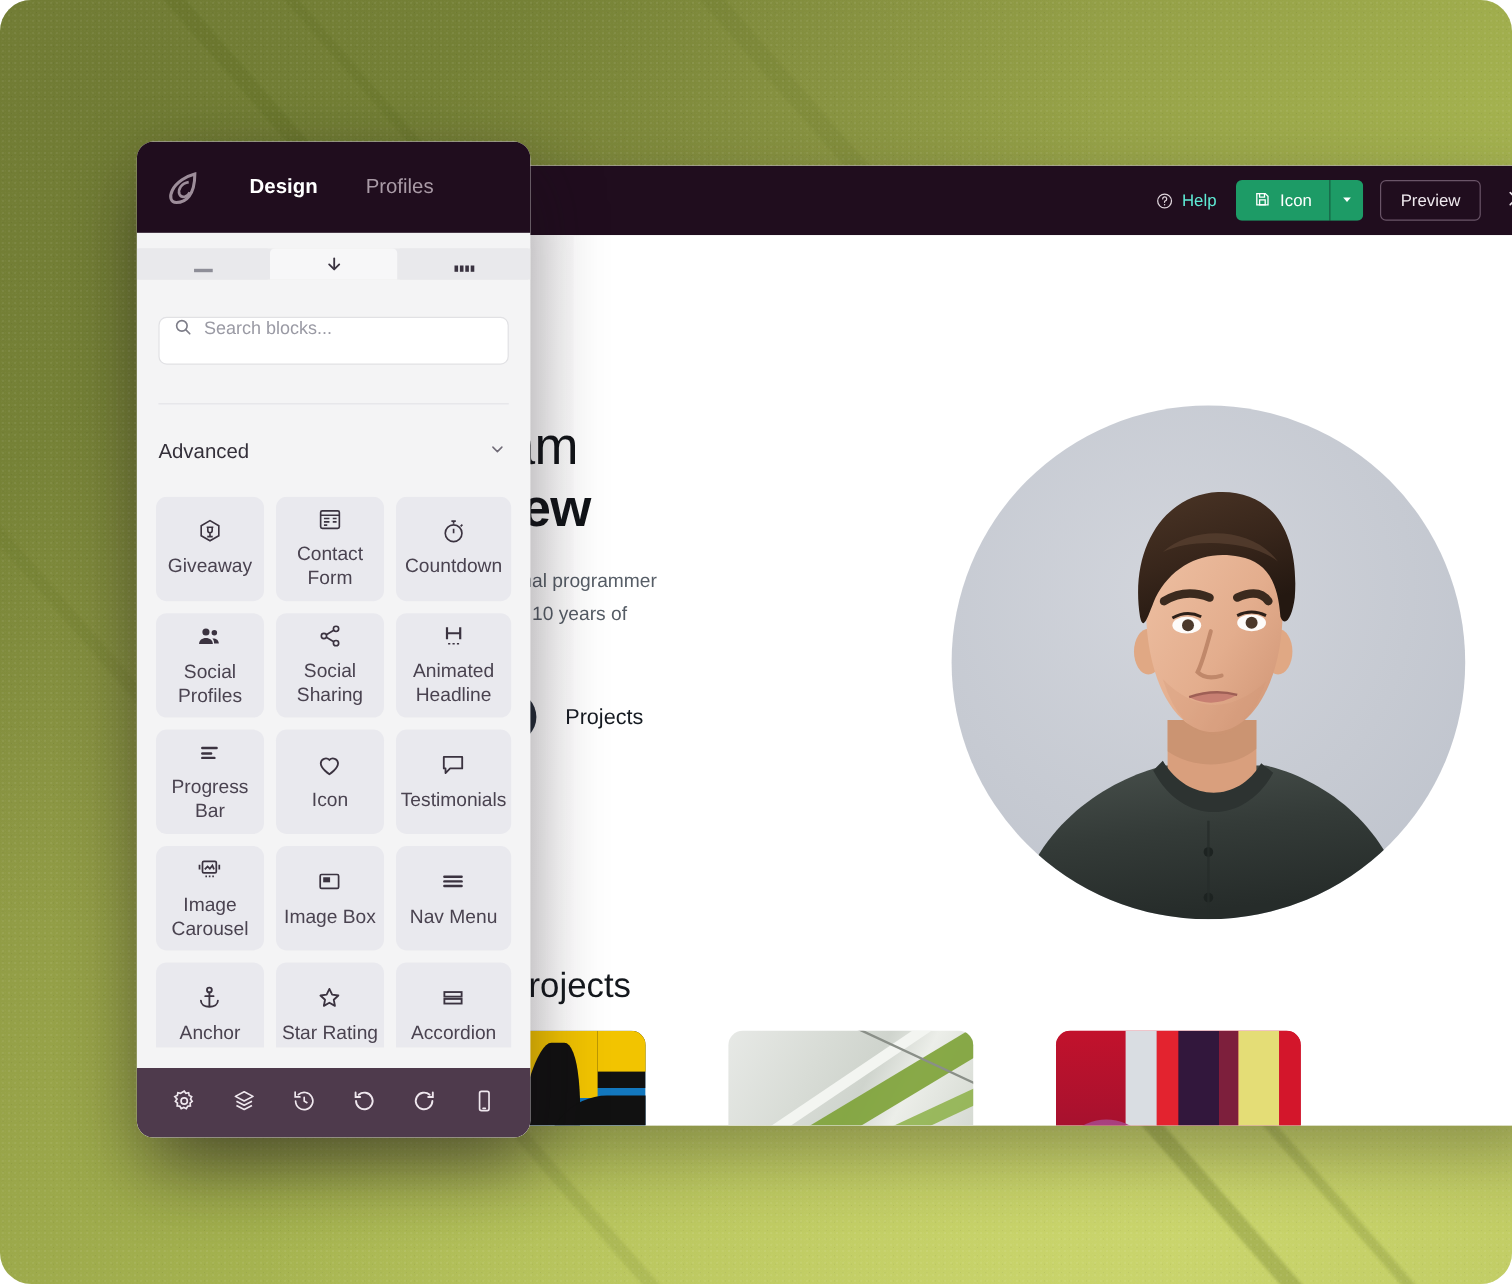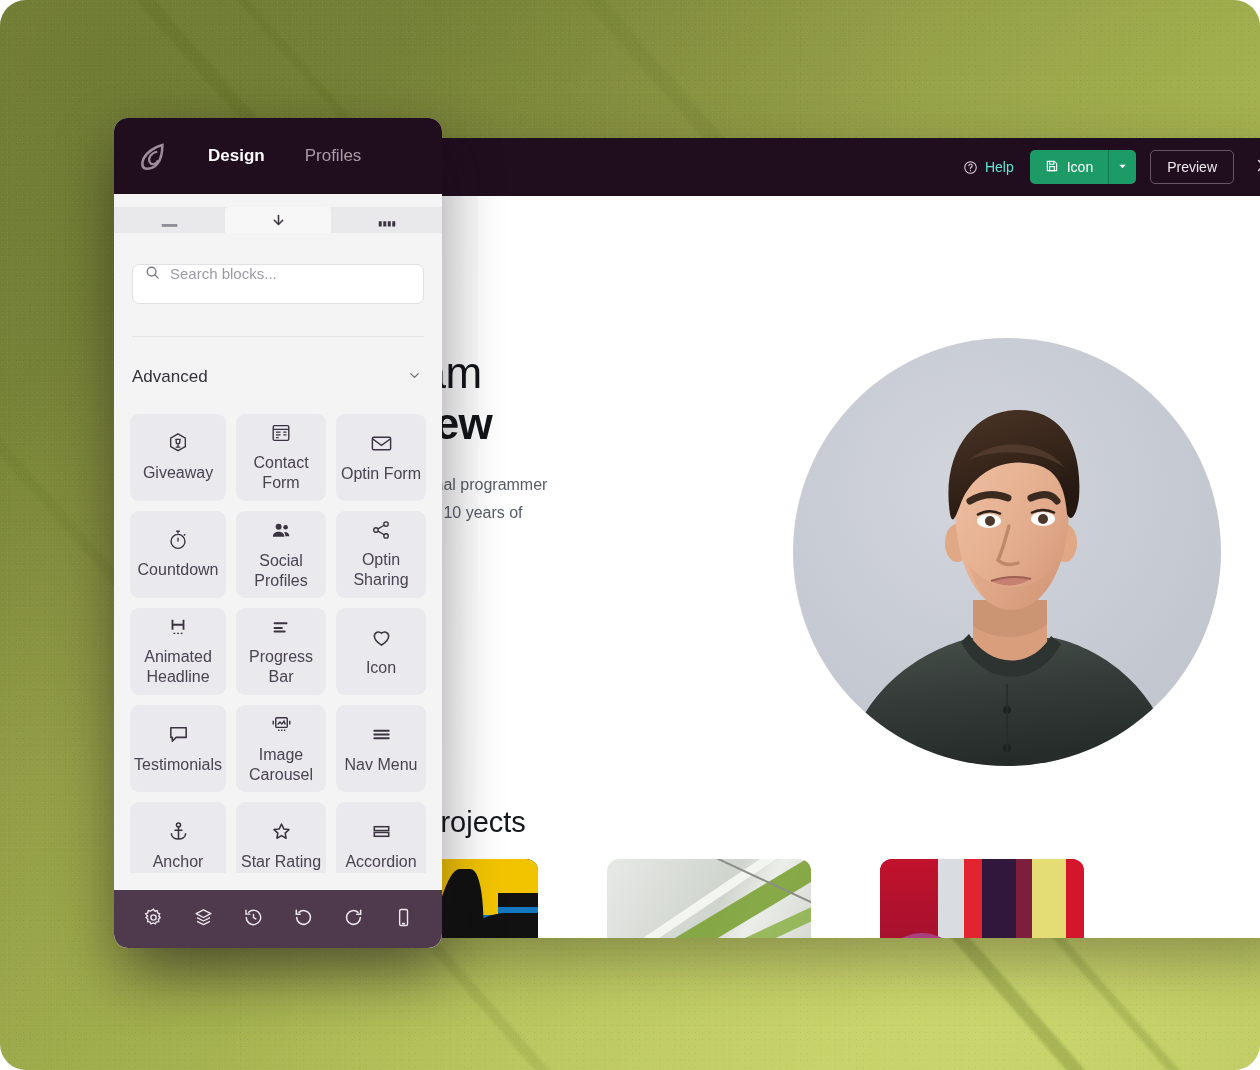--- a/index.html
+++ b/index.html
@@ -385,20 +385,24 @@
 
   <div id="canvas">
     <div id="canvas-sheen"></div>
 
     <div class="hero">
       <h1>
         <span>Hi! I am</span>
         <span class="strong">Mathew</span>
       </h1>
       <p>I am professional programmer with more than 10 years of experience</p>
+      <div class="hero-actions">
+        <button class="btn-hire">Hire Me</button>
+        <button class="btn-projects">Projects</button>
+      </div>
     </div>
 
     <div class="portrait">
       <svg class="figure" viewBox="0 0 428 428" preserveAspectRatio="xMidYMax meet">
         <defs>
           <linearGradient id="skin" x1="0" y1="0" x2="1" y2="1">
             <stop offset="0%" stop-color="#f0c3a6"></stop>
               <stop offset="60%" stop-color="#e3ad8d"></stop>
             <stop offset="100%" stop-color="#cf9474"></stop>
           </linearGradient>
@@ -565,29 +569,20 @@
       <div class="block">
         <span class="ico">
           <svg width="22" height="22" viewBox="0 0 24 24" fill="none" stroke="#3b3340" stroke-width="1.5">
             <rect x="3.5" y="4" width="17" height="16" rx="1.5"></rect>
             <path d="M3.5 8h17M6.5 11h5M6.5 14h5M6.5 17h3M14.5 11h3.5M14.5 14h3.5"></path>
           </svg>
         </span>
         <span class="lbl">Contact Form</span>
       </div>
 
-      <div class="block">
-        <span class="ico">
-          <svg width="23" height="23" viewBox="0 0 24 24" fill="none" stroke="#3b3340" stroke-width="1.5">
-            <rect x="2.5" y="5.5" width="19" height="13" rx="1.4"></rect>
-            <path d="M2.5 7l9.5 7 9.5-7"></path>
-          </svg>
-        </span>
-        <span class="lbl">Optin Form</span>
-      </div>
 
       <div class="block">
         <span class="ico">
           <svg width="22" height="22" viewBox="0 0 24 24" fill="none" stroke="#3b3340" stroke-width="1.5">
             <circle cx="12" cy="13.5" r="7.6"></circle>
             <path d="M10 2.5h4M12 2.5v2.4M18.4 7.2l1.6-1.6M12 9.5v4"></path>
           </svg>
         </span>
         <span class="lbl">Countdown</span>
       </div>
@@ -606,21 +601,21 @@
 
       <div class="block">
         <span class="ico">
           <svg width="22" height="22" viewBox="0 0 24 24" fill="none" stroke="#3b3340" stroke-width="1.5">
             <circle cx="17.5" cy="5.5" r="2.4"></circle>
               <circle cx="6.5" cy="12" r="2.4"></circle>
             <circle cx="17.5" cy="18.5" r="2.4"></circle>
             <path d="M8.7 10.8l6.7-4M8.7 13.2l6.7 4"></path>
           </svg>
         </span>
-        <span class="lbl">Optin Sharing</span>
+        <span class="lbl">Social Sharing</span>
       </div>
 
       <div class="block">
         <span class="ico">
           <svg width="22" height="22" viewBox="0 0 24 24" fill="none" stroke="#3b3340" stroke-width="2">
             <path d="M6 4v11M18 4v11M6 9.5h12"></path>
             <path d="M7 19h10" stroke-width="1.4" stroke-dasharray="2 2"></path>
           </svg>
         </span>
         <span class="lbl">Animated Headline</span>
@@ -660,20 +655,29 @@
           <svg width="23" height="23" viewBox="0 0 24 24" fill="none" stroke="#3b3340" stroke-width="1.5">
             <rect x="6" y="5" width="12" height="10" rx="1.2"></rect>
             <path d="M8 12l2.4-2.6 2 2 2.2-2.8L16 12"></path>
             <path d="M3.4 8v4M20.6 8v4"></path>
             <path d="M8.5 18h1.4M11.5 18h1.4M14.5 18h1.4" stroke-width="1.6"></path>
           </svg>
         </span>
         <span class="lbl">Image Carousel</span>
       </div>
 
+      <div class="block">
+        <span class="ico">
+          <svg width="23" height="23" viewBox="0 0 24 24" fill="none" stroke="#3b3340" stroke-width="1.5">
+            <rect x="4" y="6" width="16" height="12" rx="1.2"></rect>
+            <rect x="6.6" y="8.4" width="6" height="4.4" fill="#3b3340" stroke="none"></rect>
+          </svg>
+        </span>
+        <span class="lbl">Image Box</span>
+      </div>
 
 
       <div class="block">
         <span class="ico">
           <svg width="23" height="23" viewBox="0 0 24 24" stroke="#3b3340" stroke-width="2.1" stroke-linecap="round">
             <path d="M4.5 8h15"></path>
               <path d="M4.5 12h15"></path>
               <path d="M4.5 16h15"></path>
           </svg>
         </span>

